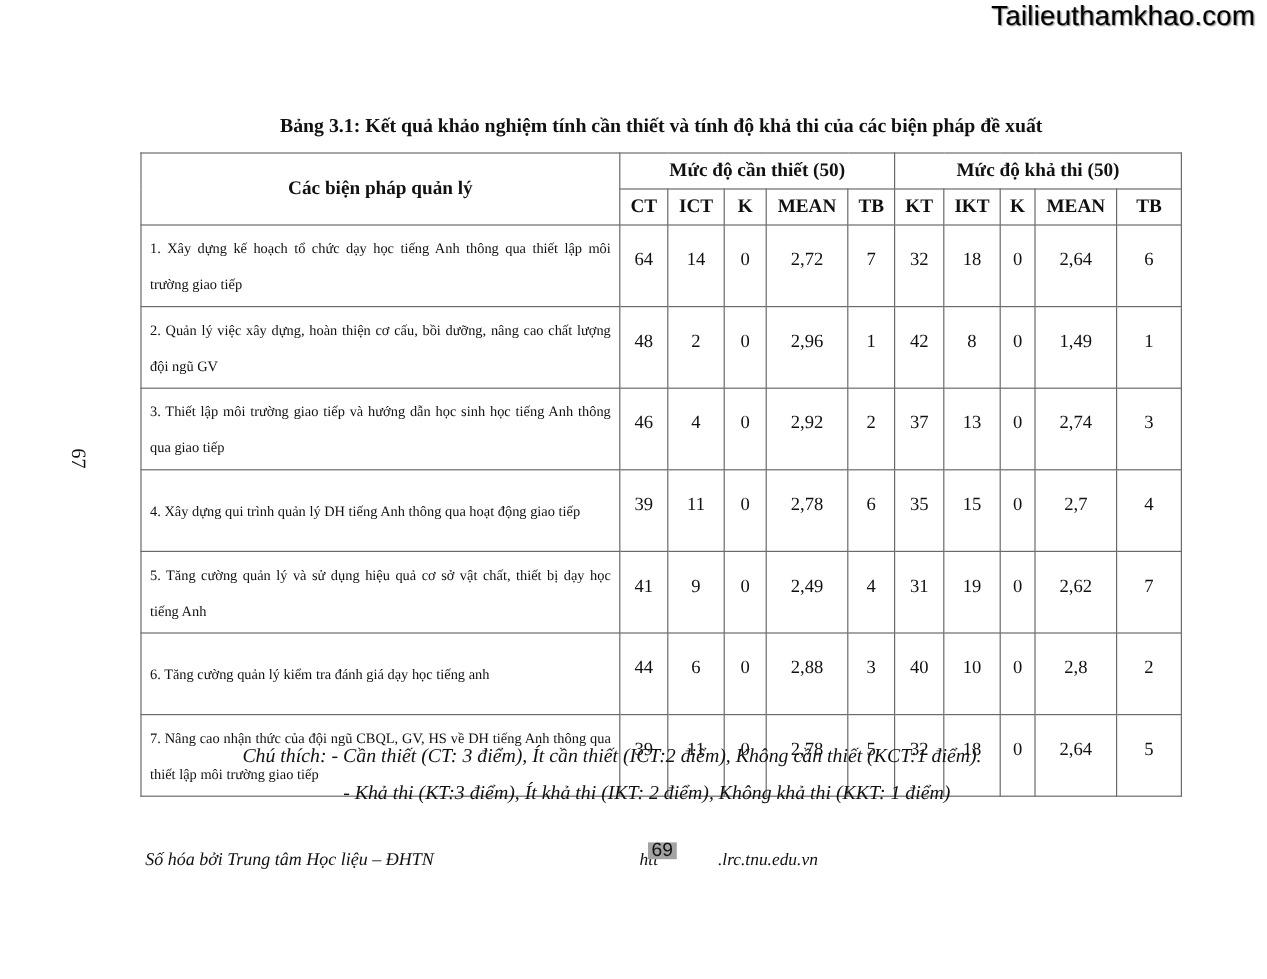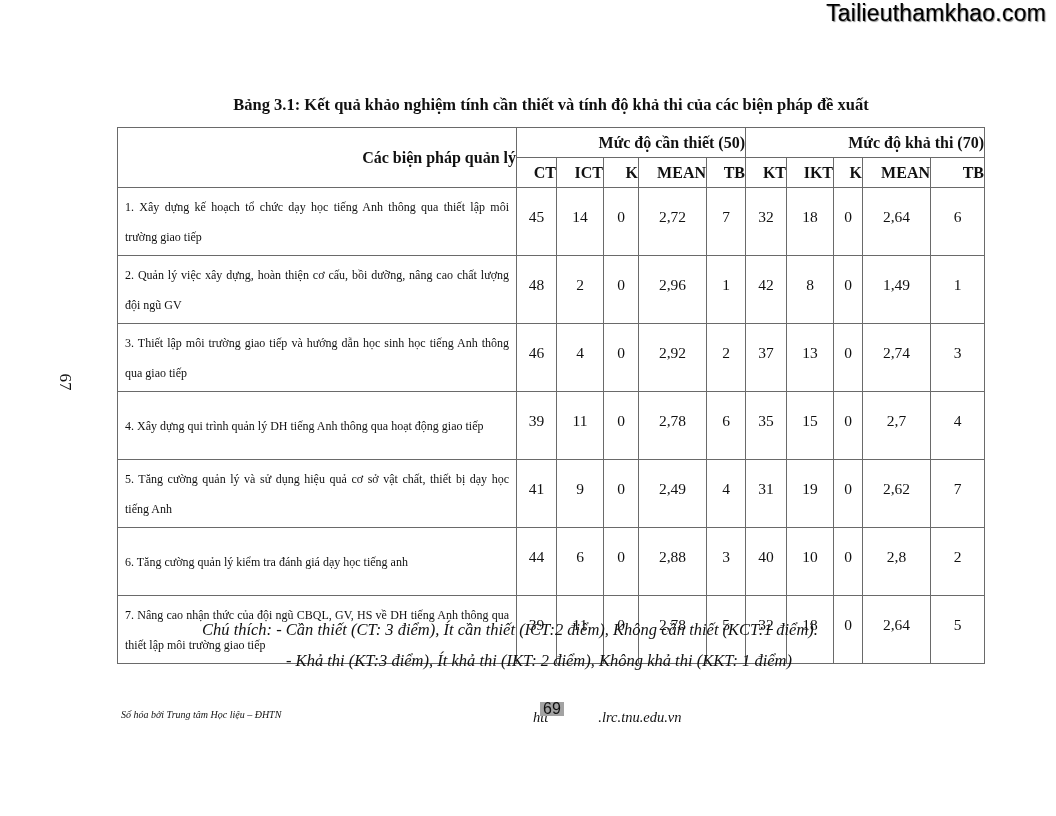--- a/index.html
+++ b/index.html
@@ -20,31 +20,31 @@
     position:absolute; top:95px; left:0; width:1102px; text-align:center;
     font-weight:bold; font-size:16.5px;
   }
   table.grid {
     position:absolute; left:117px; top:127px; border-collapse:collapse; table-layout:fixed;
     font-size:16px;
   }
   table.grid td, table.grid th {
     border:1.3px solid #6a6a6a; padding:0; text-align:center; vertical-align:middle;
   }
-  table.grid th { font-weight:bold; font-size:16px; height:29px;text-align:right; }
+  table.grid th { font-weight:bold; font-size:16px; height:29px; }
   table.grid td.desc {
     text-align:justify; text-align-last:left; padding:2px 7px 2px 7px; line-height:30px; font-size:12px;
   }
   table.grid tr.datarow td { height:57px; }
   table.grid td.num { font-size:15.5px; padding-bottom:10px; }
   .note {
     position:absolute; font-style:italic; font-size:16.5px;
   }
   .footer-left {
-    position:absolute; left:121px; top:709px; font-style:italic; font-size:10px;
+    position:absolute; left:121px; top:709px; font-style:italic; font-size:15px;
   }
   .footer-url {
     position:absolute; left:512px; top:709px; font-style:italic; font-size:14.5px;margin-left:21px;
   }
   .footer-url .mask { display:inline-block; width:50px; background:#fff; }
   .page-num {
     position:absolute; left:540px; top:702px; font-family:"Liberation Sans","DejaVu Sans",sans-serif;
     font-size:16px; background:#a3a3a3; padding:0 3px; line-height:14px; height:14px; overflow:hidden;
   }
 </style>
@@ -67,39 +67,39 @@
     <col style="width:41px">
       <col style="width:47px">
       <col style="width:29px">
       <col style="width:68px">
       <col style="width:54px">
   </colgroup>
   <tbody>
       <tr>
     <th rowspan="2">Các biện pháp quản lý</th>
     <th colspan="5">Mức độ cần thiết (50)</th>
-    <th colspan="5">Mức độ khả thi (70)</th>
+    <th colspan="5">Mức độ khả thi (50)</th>
   </tr>
   <tr>
     <th>CT</th>
     <th>ICT</th>
     <th>K</th>
     <th>MEAN</th>
     <th>TB</th>
     <th>KT</th>
     <th>IKT</th>
     <th>K</th>
     <th>MEAN</th>
     <th>TB</th>
   </tr>
   </tbody>
     <tbody id="rows">
       <tr class="datarow">
         <td class="desc">1. Xây dựng kế hoạch tổ chức dạy học tiếng Anh thông qua thiết lập môi trường giao tiếp</td>
-        <td class="num">45</td>
+        <td class="num">64</td>
         <td class="num">14</td>
         <td class="num">0</td>
         <td class="num">2,72</td>
         <td class="num">7</td>
         <td class="num">32</td>
         <td class="num">18</td>
         <td class="num">0</td>
         <td class="num">2,64</td>
         <td class="num">6</td>
       </tr>

